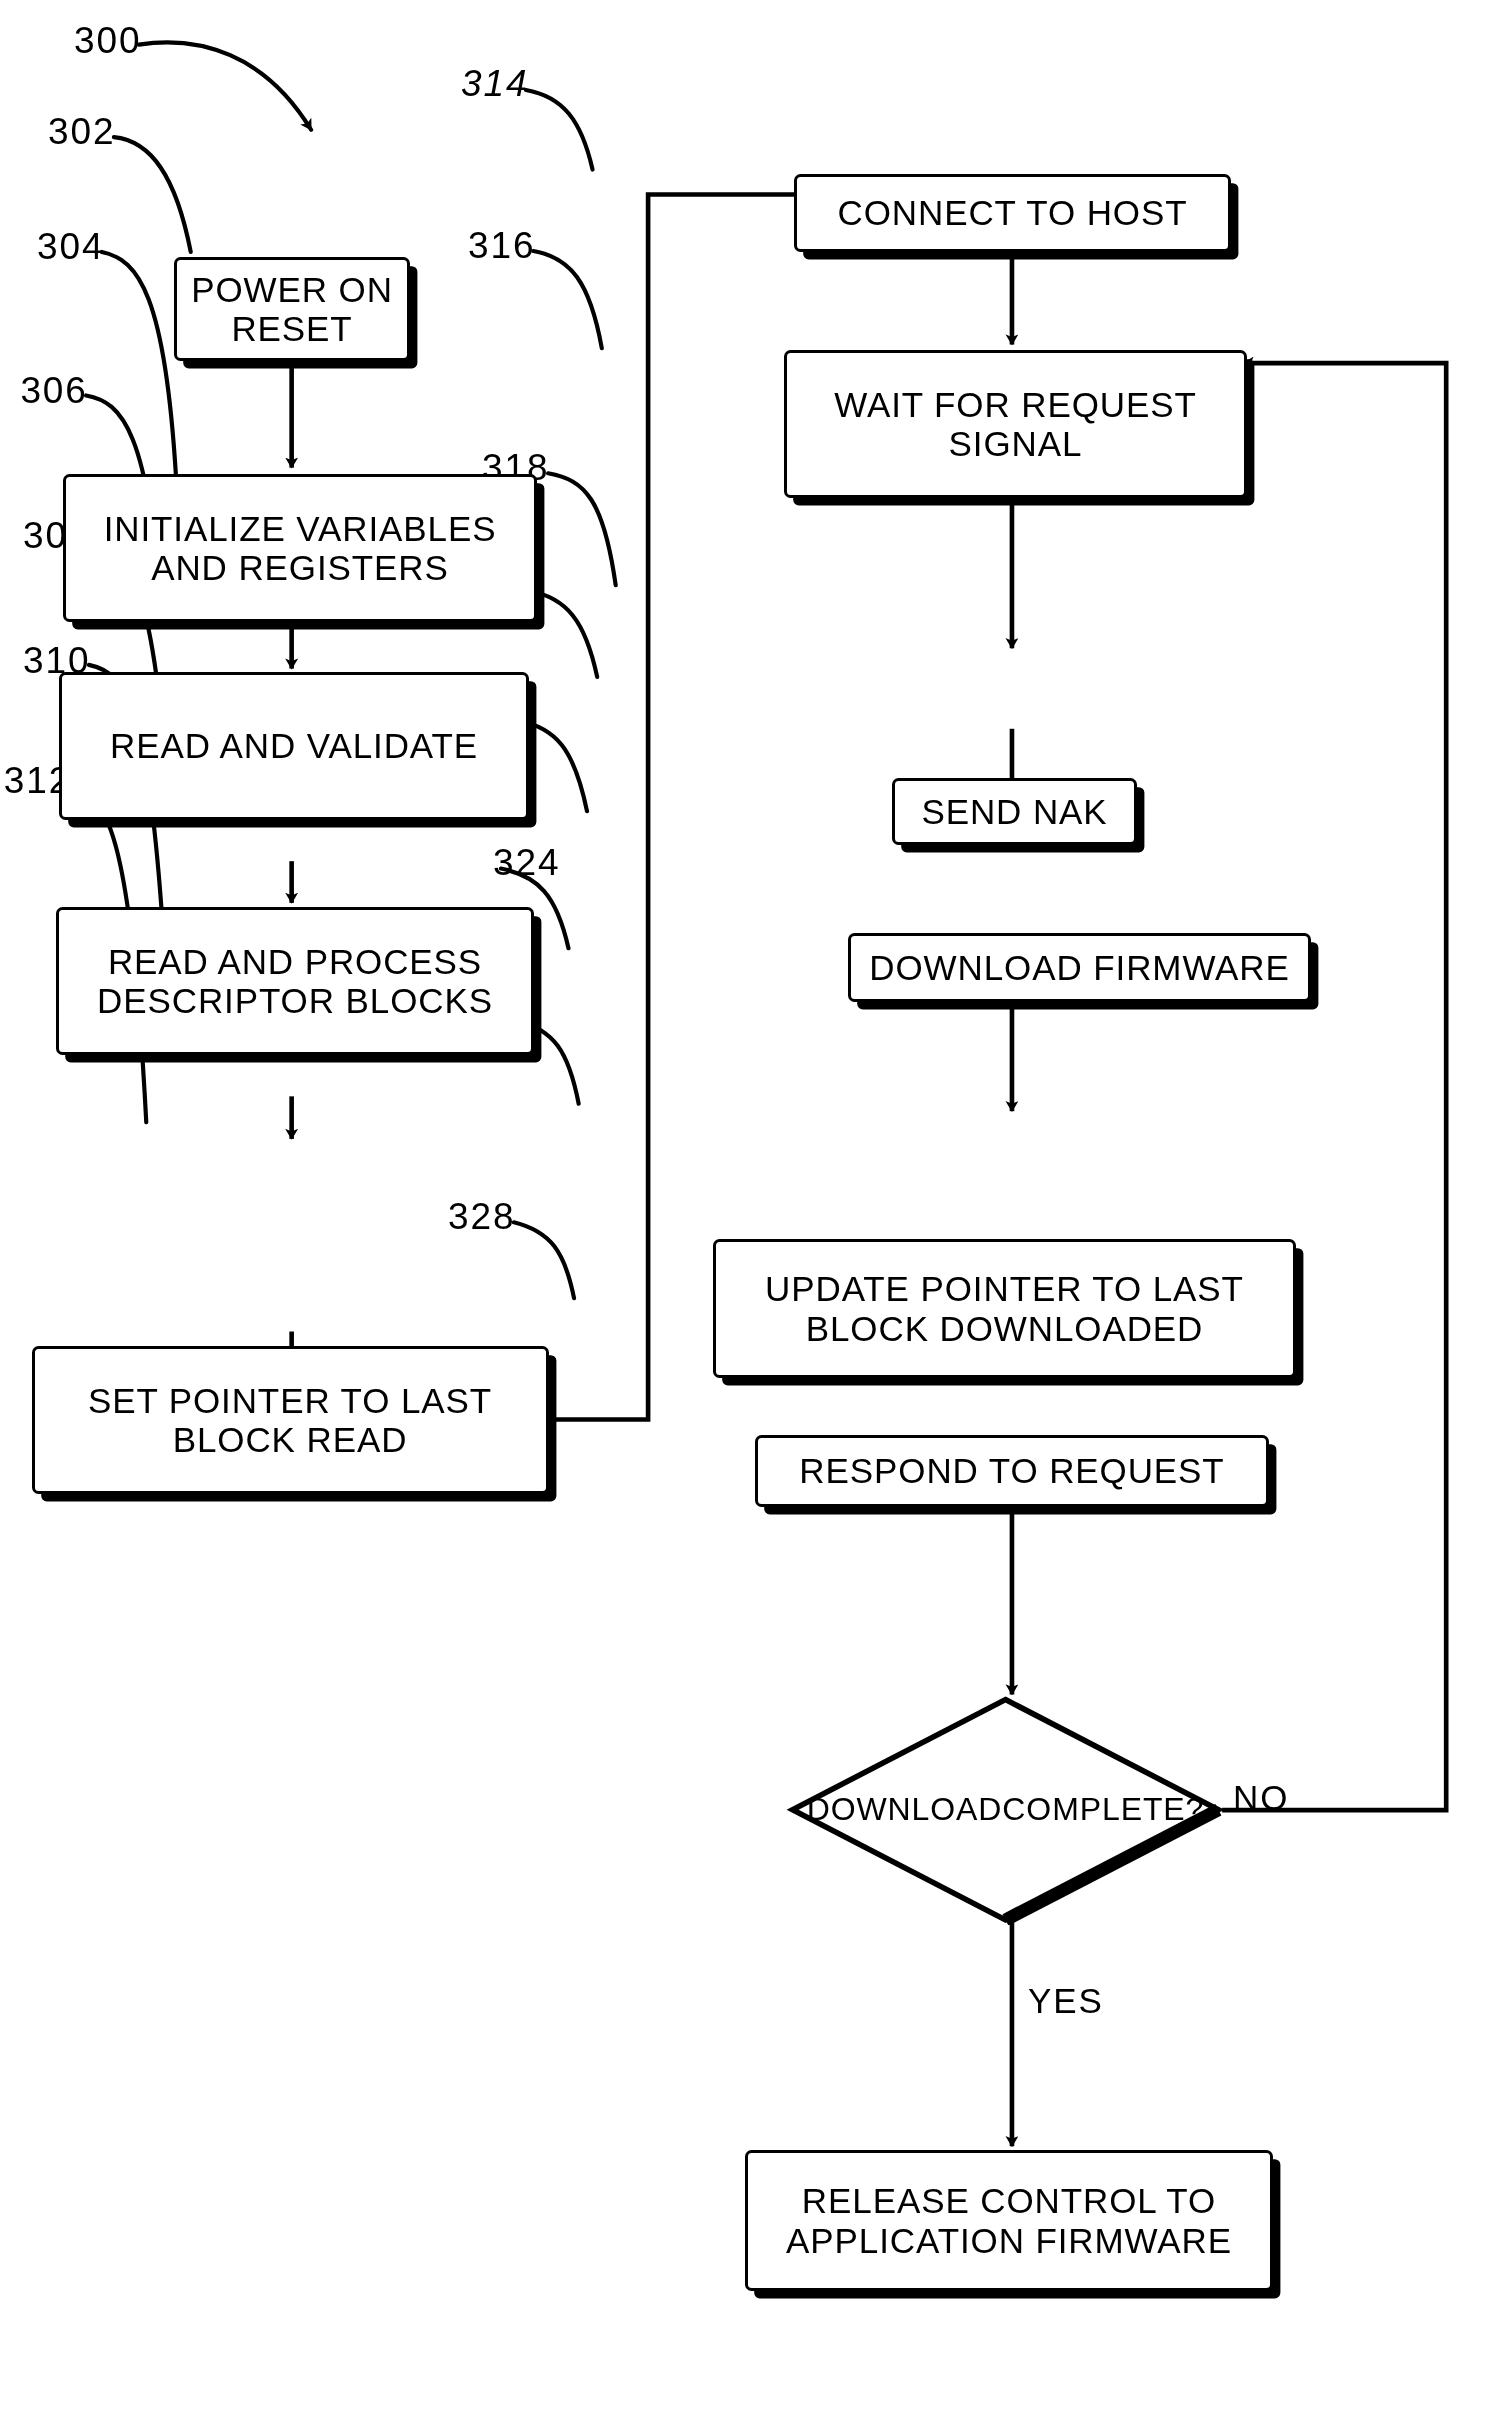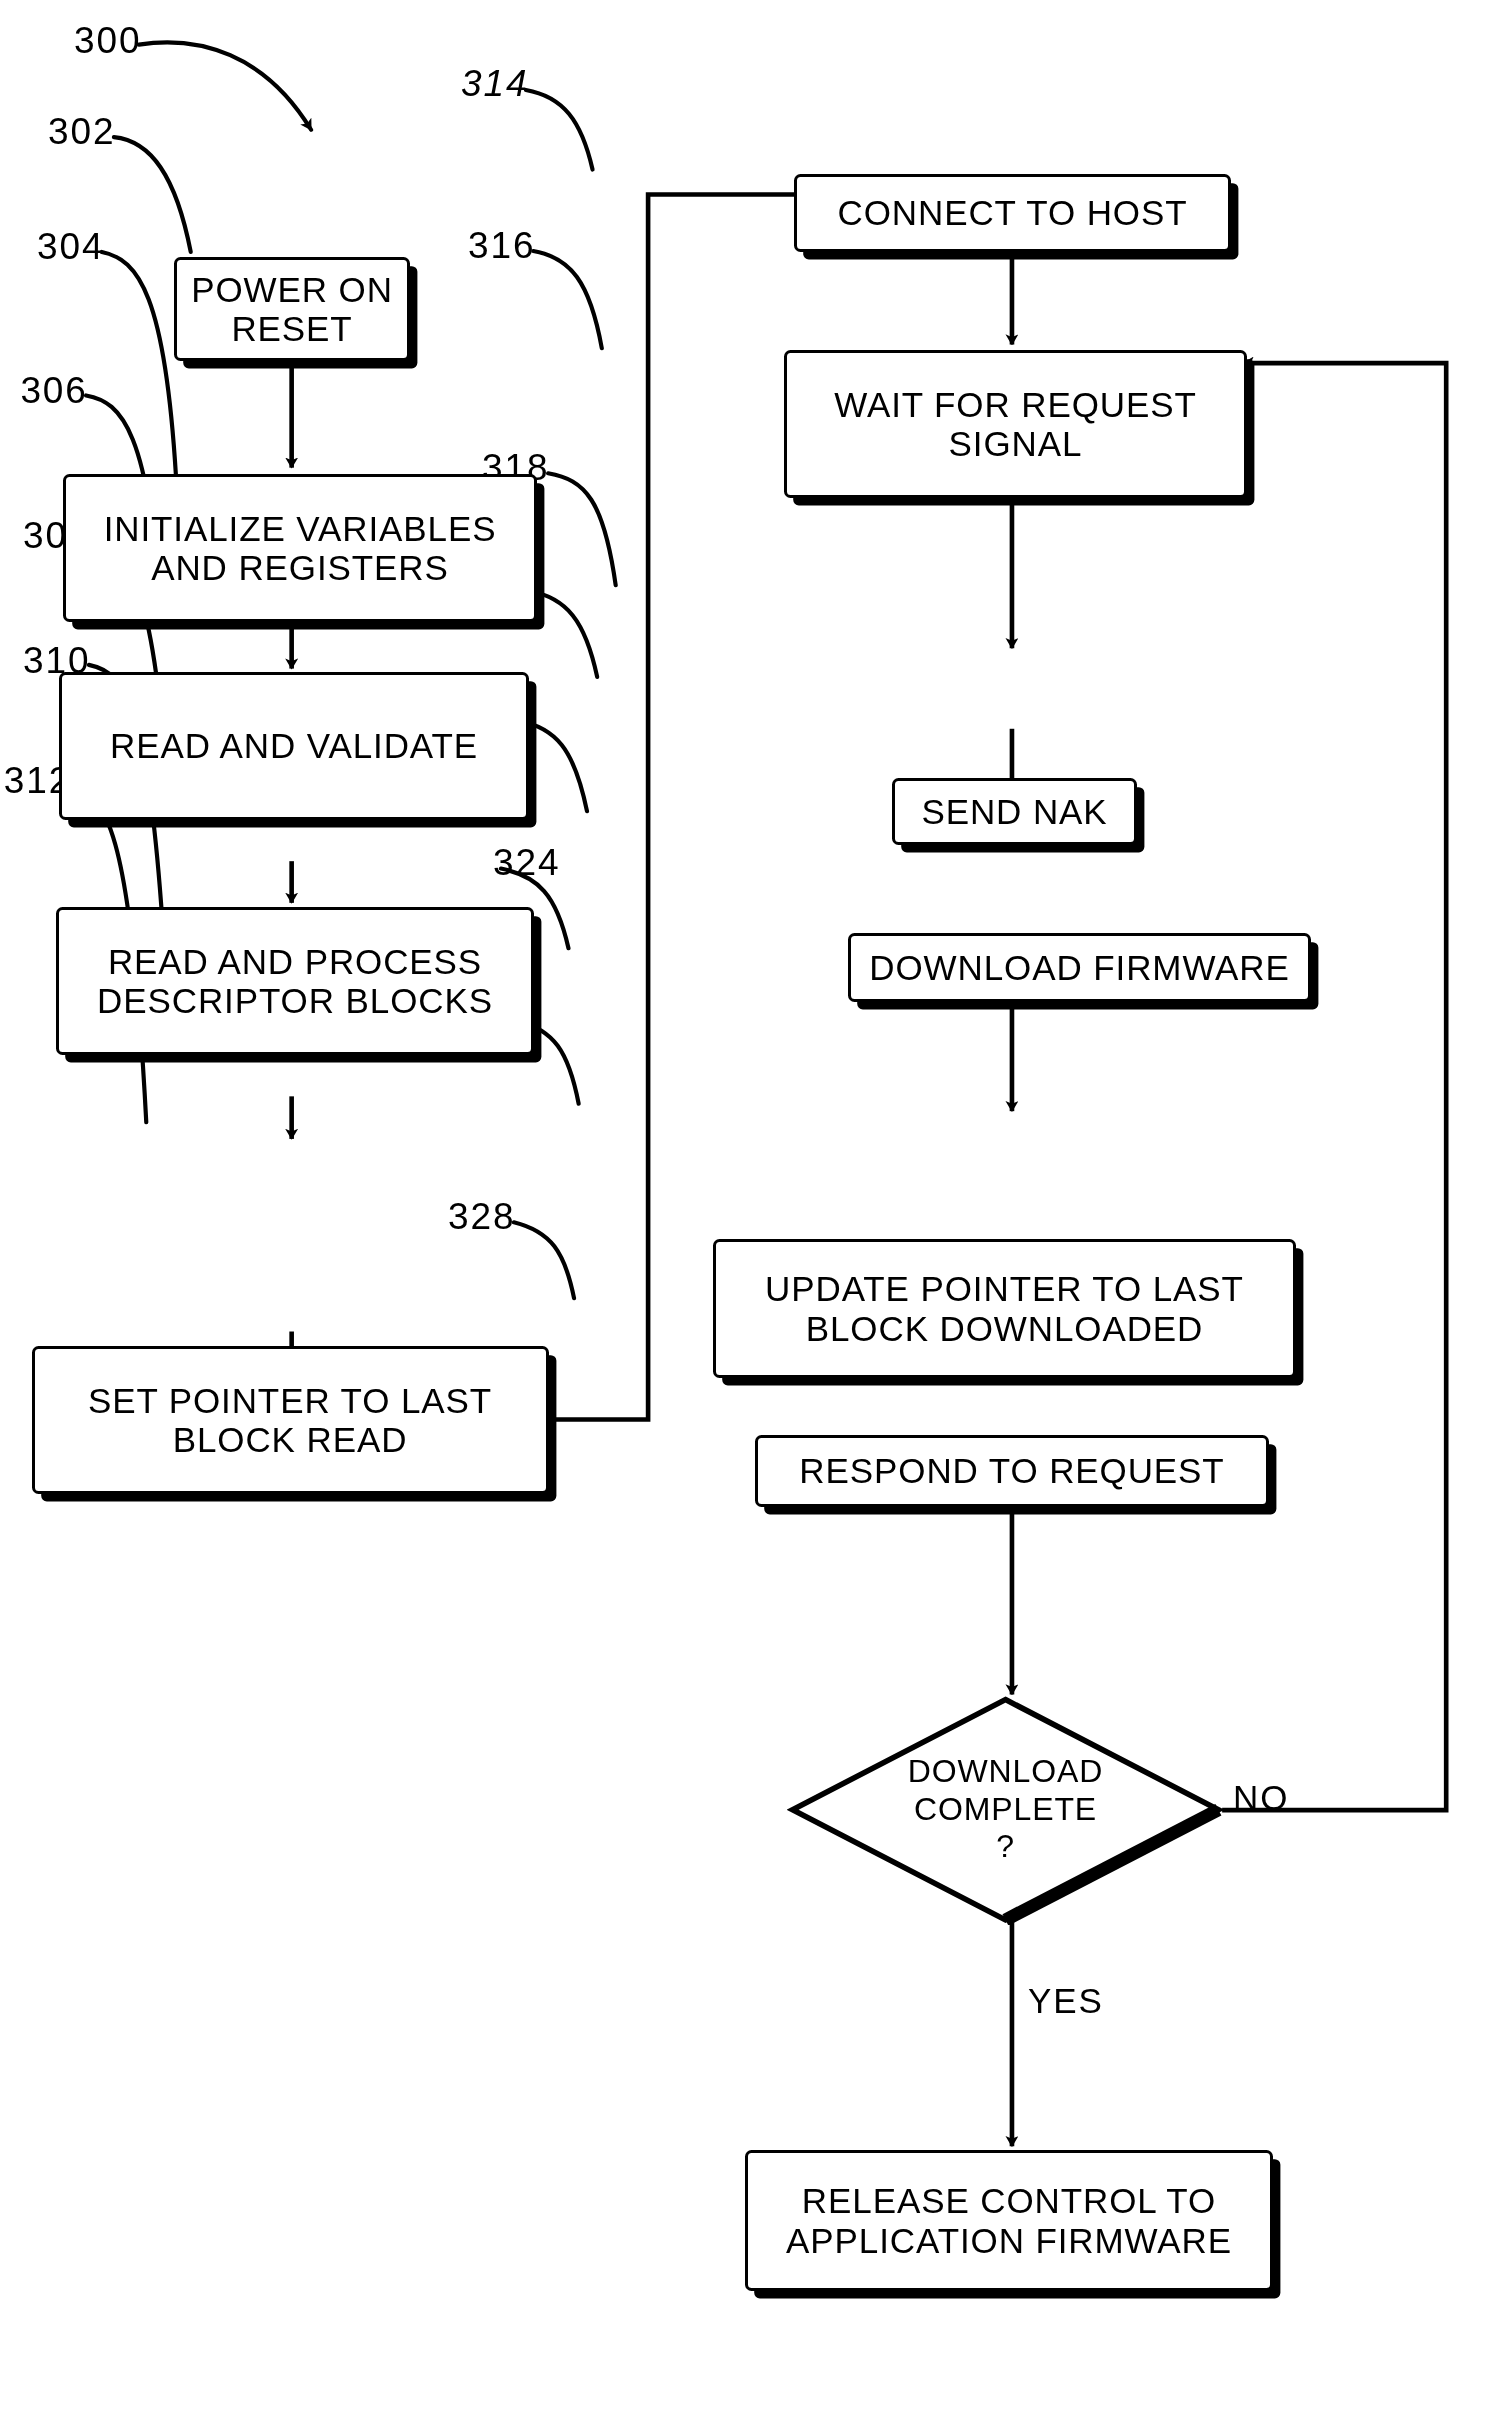--- a/index.html
+++ b/index.html
@@ -10,21 +10,21 @@
   .box{position:absolute;box-sizing:border-box;background:#fff;
        border:3.7px solid #000;border-radius:6.5px;
        box-shadow:8.3px 8.3px 0 -0.9px #000;
        display:flex;align-items:center;justify-content:center;text-align:center;
        color:#000;font-weight:400;letter-spacing:0.9px;line-height:1.12;}
   .box .txt{display:block;width:100%;padding:0 7.4px;}
 
   
   .diamond{position:absolute;}
   .diamond svg{position:absolute;inset:0;}
-  .diamond .dtxt{position:absolute;inset:0;display:flex;flex-direction:column;
+  .diamond .dtxt{position:absolute;inset:0;display:flex;flex-direction:row;
         align-items:center;justify-content:center;text-align:center;
         color:#000;letter-spacing:0.9px;line-height:1.18;}
 
   
   .ref{position:absolute;color:#000;font-size:37px;letter-spacing:1.9px;
        white-space:nowrap;}
   .leader{position:absolute;overflow:visible;}
 
   
   #wires{position:absolute;left:0;top:0;width:1511px;height:2426px;}

